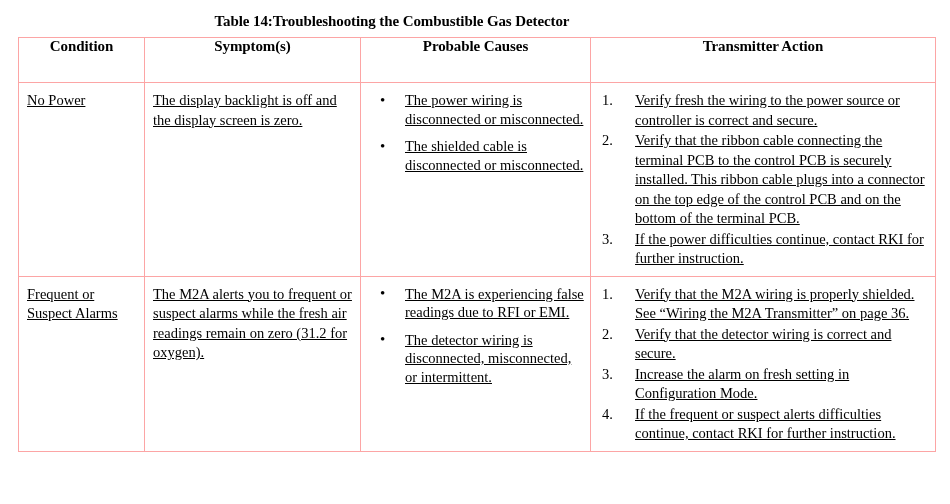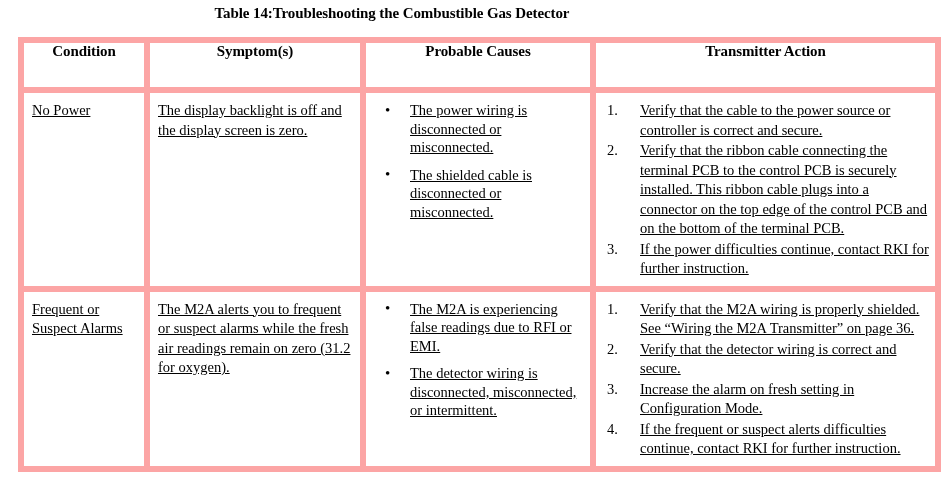--- a/index.html
+++ b/index.html
@@ -14,34 +14,34 @@
     color: #000000;
     overflow: hidden;
     position: relative;
   }
   #table-caption {
     width: 784px;
     text-align: center;
     font-weight: bold;
     font-size: 15px;
     line-height: 18px;
-    padding-top: 4px;
+    padding-top: 12px;
     letter-spacing: -0.1px;
   }
   #troubleshooting-table {
     position: absolute;
     left: 18px;
     top: 37px;
     width: 917px;
     border-collapse: collapse;
     table-layout: fixed;
   }
   #troubleshooting-table td,
   #troubleshooting-table th {
-    border: 6px solid #fca5a5;
+    border: 1px solid #fca5a5;
     vertical-align: top;
     padding: 0;
   }
   col.c-condition { width: 126px; }
   col.c-symptom   { width: 216px; }
   col.c-causes    { width: 230px; }
   col.c-action    { width: 345px; }
 
   th.header-cell {
     height: 44px;
@@ -149,21 +149,21 @@
               <span>The shielded cable is disconnected or misconnected.</span>
             </li>
           </ul>
         </div>
       </td>
       <td class="body-cell">
         <div class="cell-pad-narrow">
           <ol class="number-list">
             <li>
               <span class="num-marker">1.</span>
-              <span>Verify that the cable to the power source or controller is correct and secure.</span>
+              <span>Verify fresh the wiring to the power source or controller is correct and secure.</span>
             </li>
             <li>
               <span class="num-marker">2.</span>
               <span>Verify that the ribbon cable connecting the terminal PCB to the control PCB is securely installed. This ribbon cable plugs into a connector on the top edge of the control PCB and on the bottom of the terminal PCB.</span>
             </li>
             <li>
               <span class="num-marker">3.</span>
               <span>If the power difficulties continue, contact RKI for further instruction.</span>
             </li>
           </ol>

